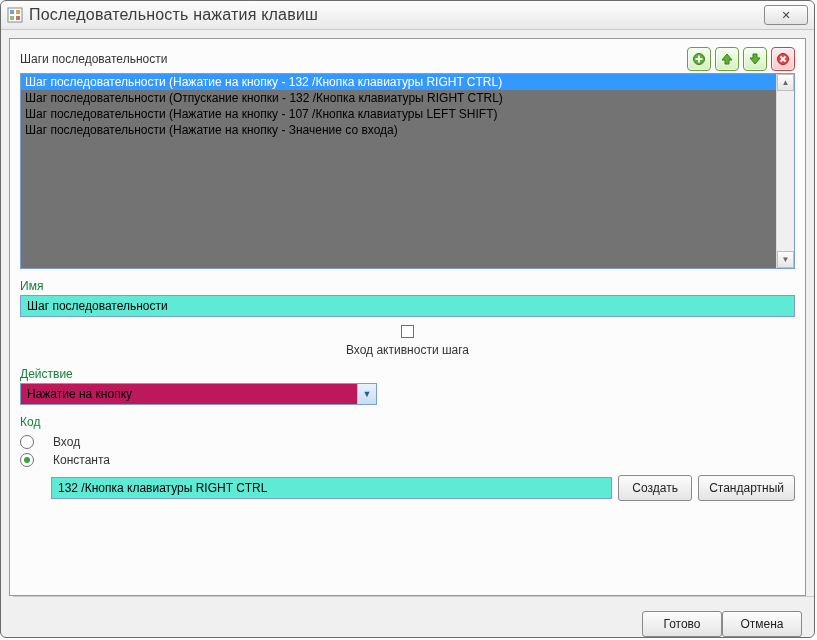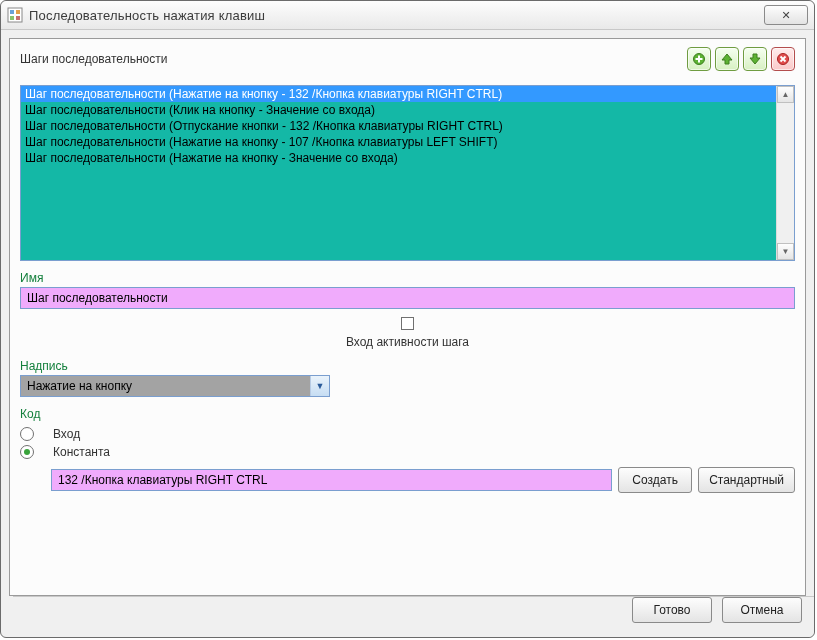--- a/index.html
+++ b/index.html
@@ -36,21 +36,21 @@
   }
   .titlebar .app-icon {
     width: 16px; height: 16px;
     margin-right: 6px;
     display: inline-flex;
     align-items: center;
     justify-content: center;
   }
   .titlebar .title {
     flex: 1;
-    font-size: 13px;
+    font-size: 16px;
     color: #3b3b3b;
     letter-spacing: .2px;
   }
   .close-btn {
     width: 42px; height: 18px;
     border: 1px solid #8a8a8a;
     border-radius: 3px;
     background: linear-gradient(#fdfdfd,#e3e3e3);
     display: flex; align-items: center; justify-content: center;
     font-family: "Segoe UI Symbol", sans-serif;
@@ -97,21 +97,21 @@
     flex: 1;
     padding: 8px 10px 10px 10px;
     box-sizing: border-box;
     display: flex;
     flex-direction: column;
   }
   .row-header {
     display: flex;
     align-items: center;
     justify-content: space-between;
-    margin-bottom: 14px;
+    margin-bottom: 2px;
   }
   .row-header .label {
     color: #333;
   }
   .icon-btns {
     display: flex;
     gap: 4px;
   }
   .ibtn {
     width: 22px; height: 22px;
@@ -121,22 +121,22 @@
     display: flex; align-items: center; justify-content: center;
     box-shadow: inset 0 0 0 1px rgba(255,255,255,.6);
   }
   .ibtn.red {
     border-color: #b34d4d;
     background: linear-gradient(#ffecec,#fac9c9);
   }
   .ibtn svg { width: 12px; height: 12px; }
   .listbox {
     border: 1px solid #7a9ecf;
-    background: #14b8a6;
-    height: 176px;
+    background: #737373;
+    height: 196px;
     position: relative;
     overflow: hidden;
     box-sizing: border-box;
   }
   .listbox .item {
     padding: 1px 4px;
     font-size: 12px;
     color: #000;
     white-space: nowrap;
   }
@@ -164,21 +164,21 @@
   }
   .field-label {
     margin-top: 10px;
     margin-bottom: 2px;
     color: #15803d;
   }
   .text-input {
     width: 100%;
     height: 22px;
     border: 1px solid #7a9ecf;
-    background: #f0abfc;
+    background: #5eead4;
     box-sizing: border-box;
     padding: 2px 6px;
     font-family: inherit;
     font-size: 12px;
     color: #000;
   }
   .check-row {
     display: flex;
     align-items: center;
     gap: 5px;
@@ -186,24 +186,24 @@
     color: #333;
     flex-direction: column;
   }
   .checkbox {
     width: 13px; height: 13px;
     border: 1px solid #707070;
     background: #fff;
     box-sizing: border-box;
   }
   .select-wrap {
-    width: 310px;
+    width: 357px;
     height: 22px;
     border: 1px solid #7a9ecf;
-    background: #a3a3a3;
+    background: #be185d;
     display: flex;
     align-items: stretch;
     box-sizing: border-box;
   }
   .select-wrap .sel-text {
     flex: 1;
     padding: 2px 6px;
     display: flex;
     align-items: center;
   }
@@ -252,22 +252,21 @@
     background: linear-gradient(#fdfdfd,#e4e4e4);
     display:flex;align-items:center;justify-content:center;
     color:#222;
     box-sizing: border-box;
   }
   .footer {
     height: 40px;
     border-top: 1px solid #c8c8c8;
     display:flex;
     justify-content:flex-end;
-    align-items:flex-start;
-    gap:10px;
+    align-items:flex-end;
     padding: 0 12px;
     background:#f0f0f0;
     border-bottom-left-radius:6px;
     border-bottom-right-radius:6px;
     margin-left:12px;
   }
 </style>
 </head>
 <body>
 
@@ -318,39 +317,38 @@
             <svg viewBox="0 0 12 12">
                 <circle cx="6" cy="6" r="5.5" fill="#e04d4d" stroke="#a22"></circle>
                 <path d="M3.5 3.5 L8.5 8.5 M8.5 3.5 L3.5 8.5" stroke="#fff" stroke-width="1.8"></path>
               </svg>
           </div>
         </div>
       </div>
 
       <div class="listbox">
         <div class="item selected">Шаг последовательности (Нажатие на кнопку - 132 /Кнопка клавиатуры RIGHT CTRL)</div>
-        <div class="item">Шаг последовательности (Клик на кнопку - Значение со входа)</div>
         <div class="item">Шаг последовательности (Отпускание кнопки - 132 /Кнопка клавиатуры RIGHT CTRL)</div>
         <div class="item">Шаг последовательности (Нажатие на кнопку - 107 /Кнопка клавиатуры LEFT SHIFT)</div>
         <div class="item">Шаг последовательности (Нажатие на кнопку - Значение со входа)</div>
         <div class="scrollbar">
           <div class="sb-btn">▲</div>
           <div class="sb-btn">▼</div>
         </div>
       </div>
 
       <div class="field-label">Имя</div>
       <input class="text-input" value="Шаг последовательности" style="">
 
       <div class="check-row">
         <span class="checkbox"></span>
         <span>Вход активности шага</span>
       </div>
 
-      <div class="field-label">Надпись</div>
+      <div class="field-label">Действие</div>
       <div class="select-wrap">
         <span class="sel-text">Нажатие на кнопку</span>
         <span class="sel-btn">▼</span>
       </div>
 
       <div class="field-label">Код</div>
       <div class="radio-row">
         <span class="radio"></span>
         <span>Вход</span>
       </div>

